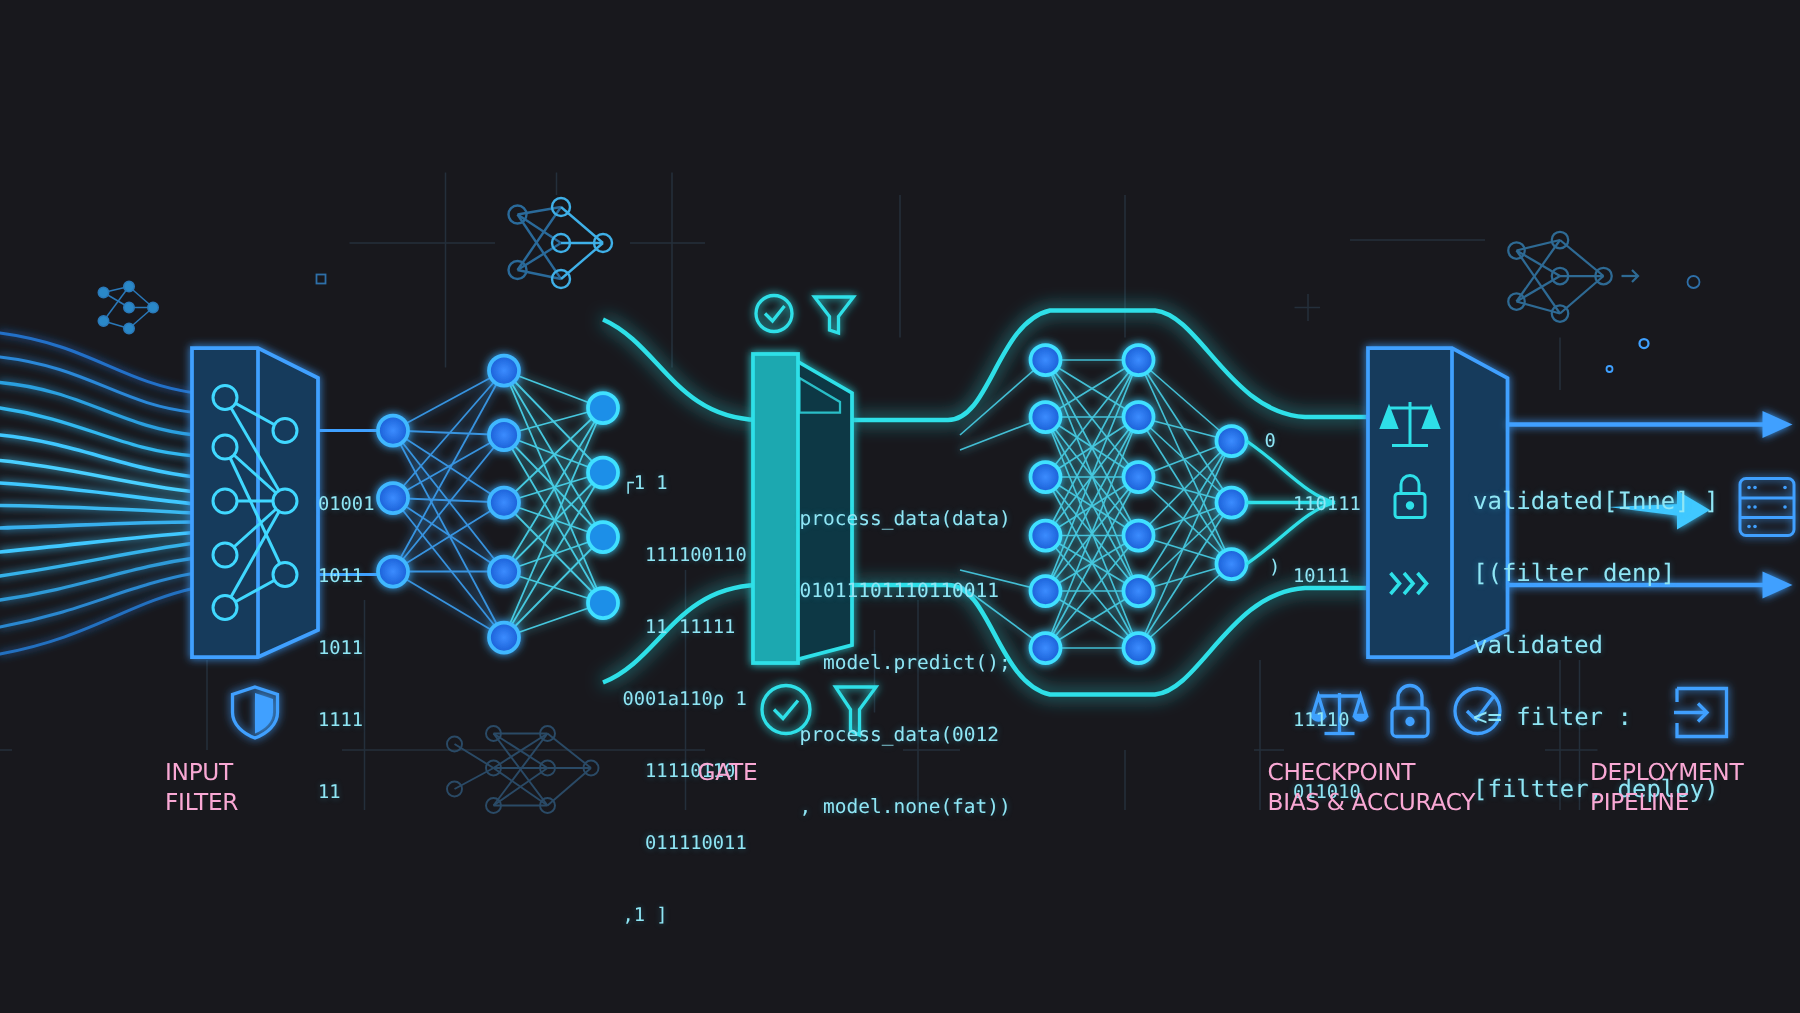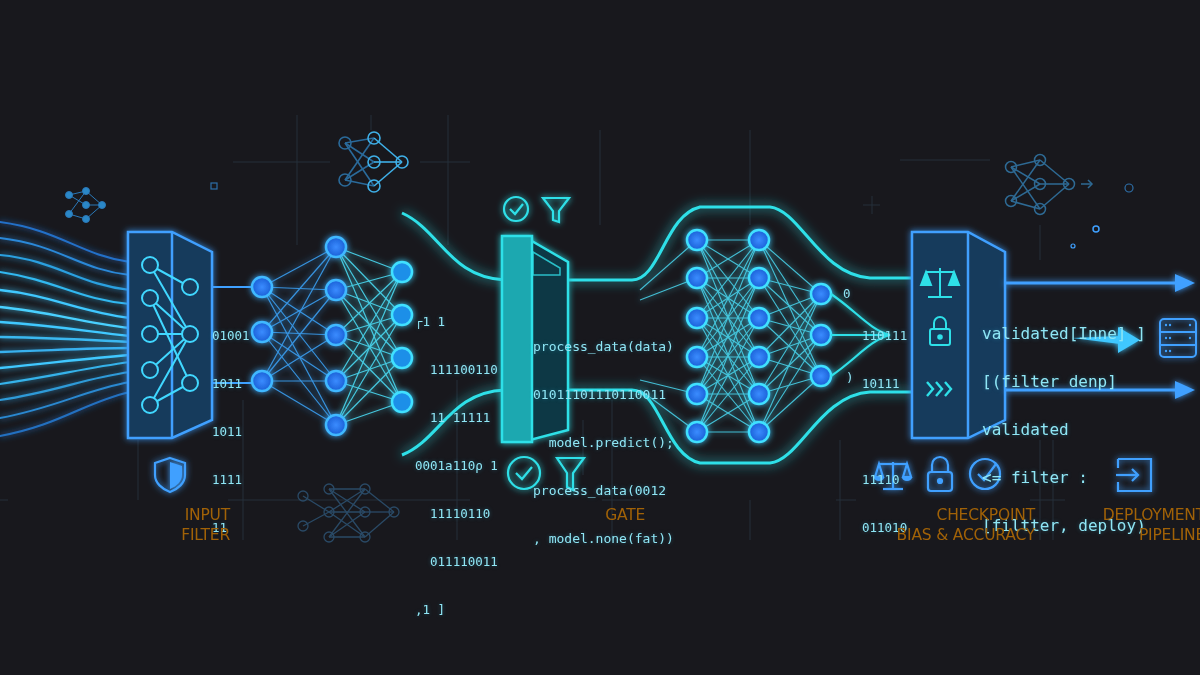--- a/index.html
+++ b/index.html
@@ -21,24 +21,24 @@
   .code .ln { display:block; }
   .code-a { left:212px; top:296px; font-size:12.5px; }
   .code-b { left:415px; top:282px; font-size:12.5px; }
   .code-c { left:533px; top:307px; font-size:13px; }
   .code-d { left:862px; top:296px; font-size:12.5px; }
   .code-e { left:982px; top:294px; font-size:16px; }
   .code-zero { left:843px; top:286px; font-size:12.5px; }
   .code-paren { left:846px; top:370px; font-size:12.5px; }
   .label {
     position:absolute;
-    color:#a16207;
+    color:#f9a8d4;
     font-family:"DejaVu Sans", sans-serif;
     font-size:15.5px;
-    text-align:right;
+    text-align:left;
     line-height:20px;
     letter-spacing:-0.2px;
   }
   .label .ln { display:block; }
   .lbl-input { left:110px; top:505px; width:120px; }
   .lbl-quality { left:465px; top:505px; width:180px; }
   .lbl-bias { left:845px; top:505px; width:190px; }
   .lbl-deploy { left:1060px; top:505px; width:145px; }
 </style>
 </head>

